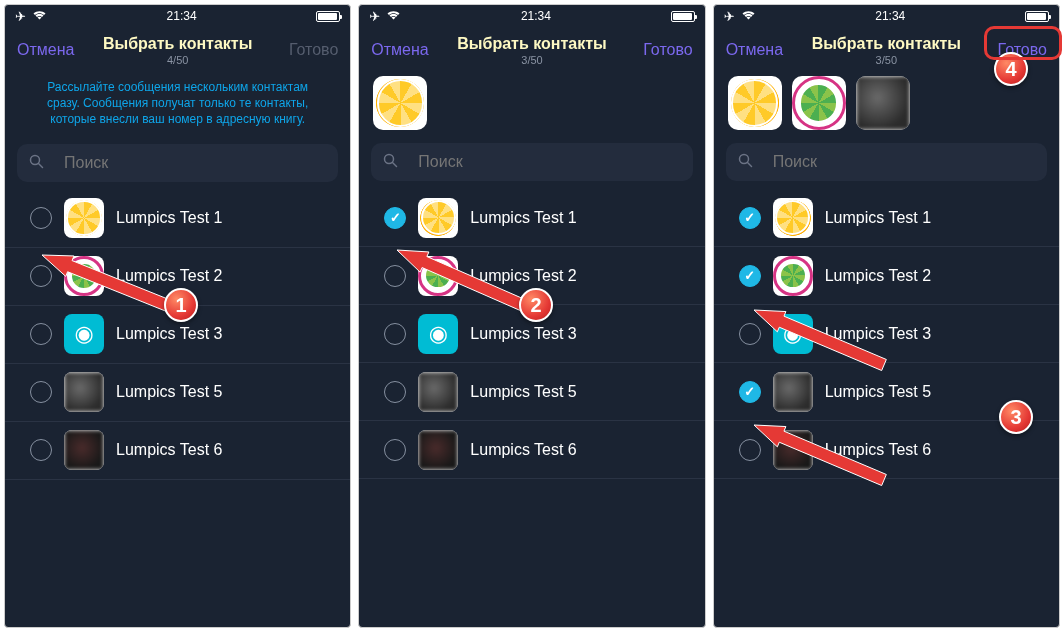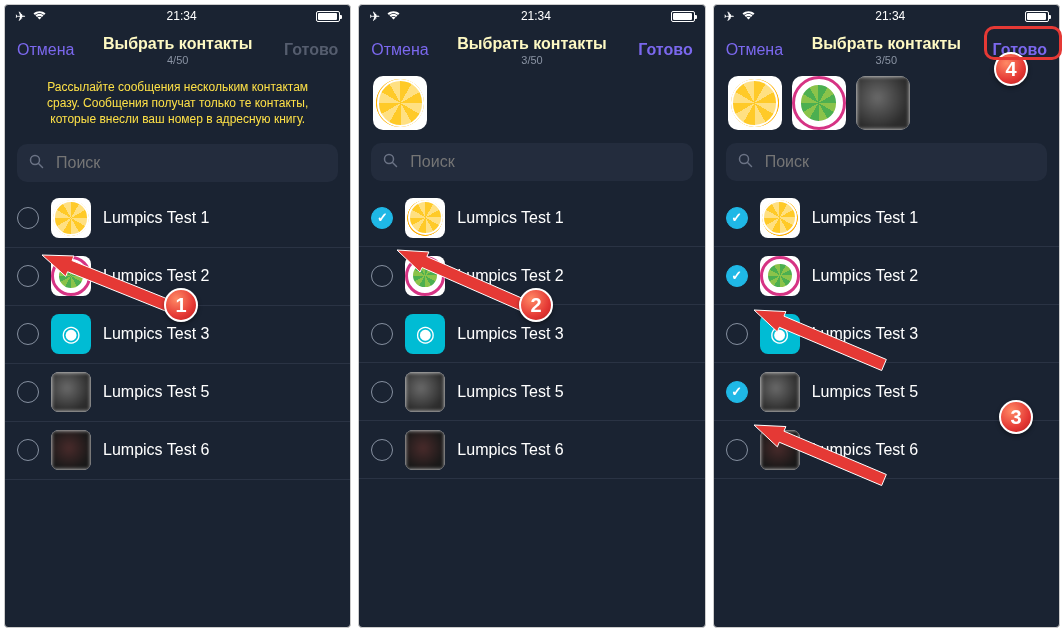--- a/index.html
+++ b/index.html
@@ -85,28 +85,28 @@
     font-weight: 600;
     color: #fef9c3;
   }
   .nav-count {
     font-size: 11px;
     color: #8a93a3;
     margin-top: 1px;
   }
   .nav-done {
     font-size: 16px;
-    font-weight: 700;
+    font-weight: 400;
     min-width: 64px;
     text-align: right;
   }
   .nav-done.disabled { color: #555d6e; }
   .nav-done.enabled { color: #7b68ee; }
   .info-text {
-    color: #fde047;
+    color: #0ea5e9;
     font-size: 12px;
     text-align: center;
     padding: 6px 26px 12px;
     line-height: 1.35;
   }
   .selected-strip {
     height: 66px;
     display: flex;
     align-items: center;
     gap: 10px;
@@ -122,37 +122,37 @@
     overflow: hidden;
   }
   .search-row {
     margin: 4px 12px 8px;
     background: #232c3d;
     border-radius: 10px;
     height: 38px;
     display: flex;
     align-items: center;
     padding: 0 12px;
-    gap: 12px;
+    gap: 20px;
   }
   .search-icon { color: #6b7385; font-size: 15px; }
   .search-input {
     background: transparent;
     border: none;
     color: #8690a0;
     font-size: 16px;
     outline: none;
     flex: 1;
   }
   .contact-list { flex: 1; }
   .contact-row {
     height: 58px;
     display: flex;
     align-items: center;
-    padding: 0 12px;
+    padding: 0 25px;
     gap: 12px;
     border-bottom: 1px solid #2a3344;
     position: relative;
   }
   .check {
     width: 22px; height: 22px;
     border-radius: 50%;
     border: 1.5px solid #8690a0;
     flex-shrink: 0;
     display:flex;align-items:center;justify-content:center;

